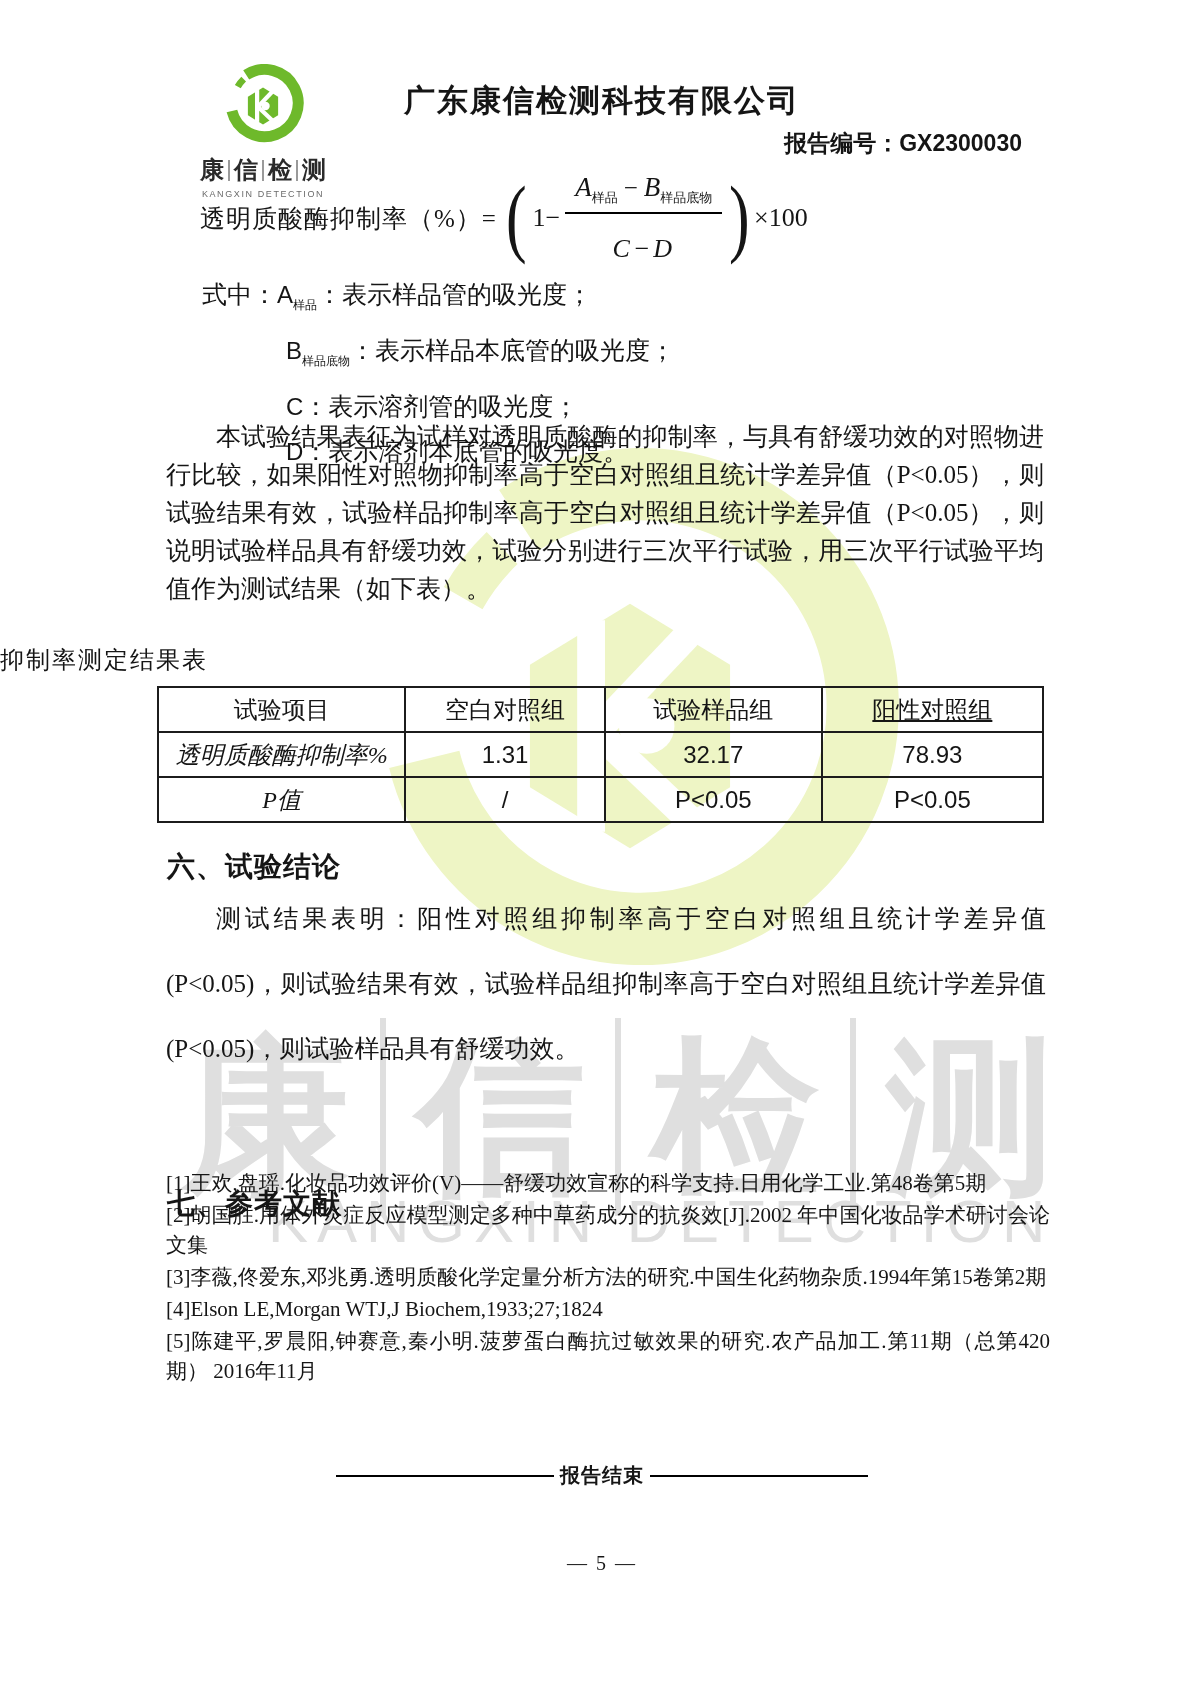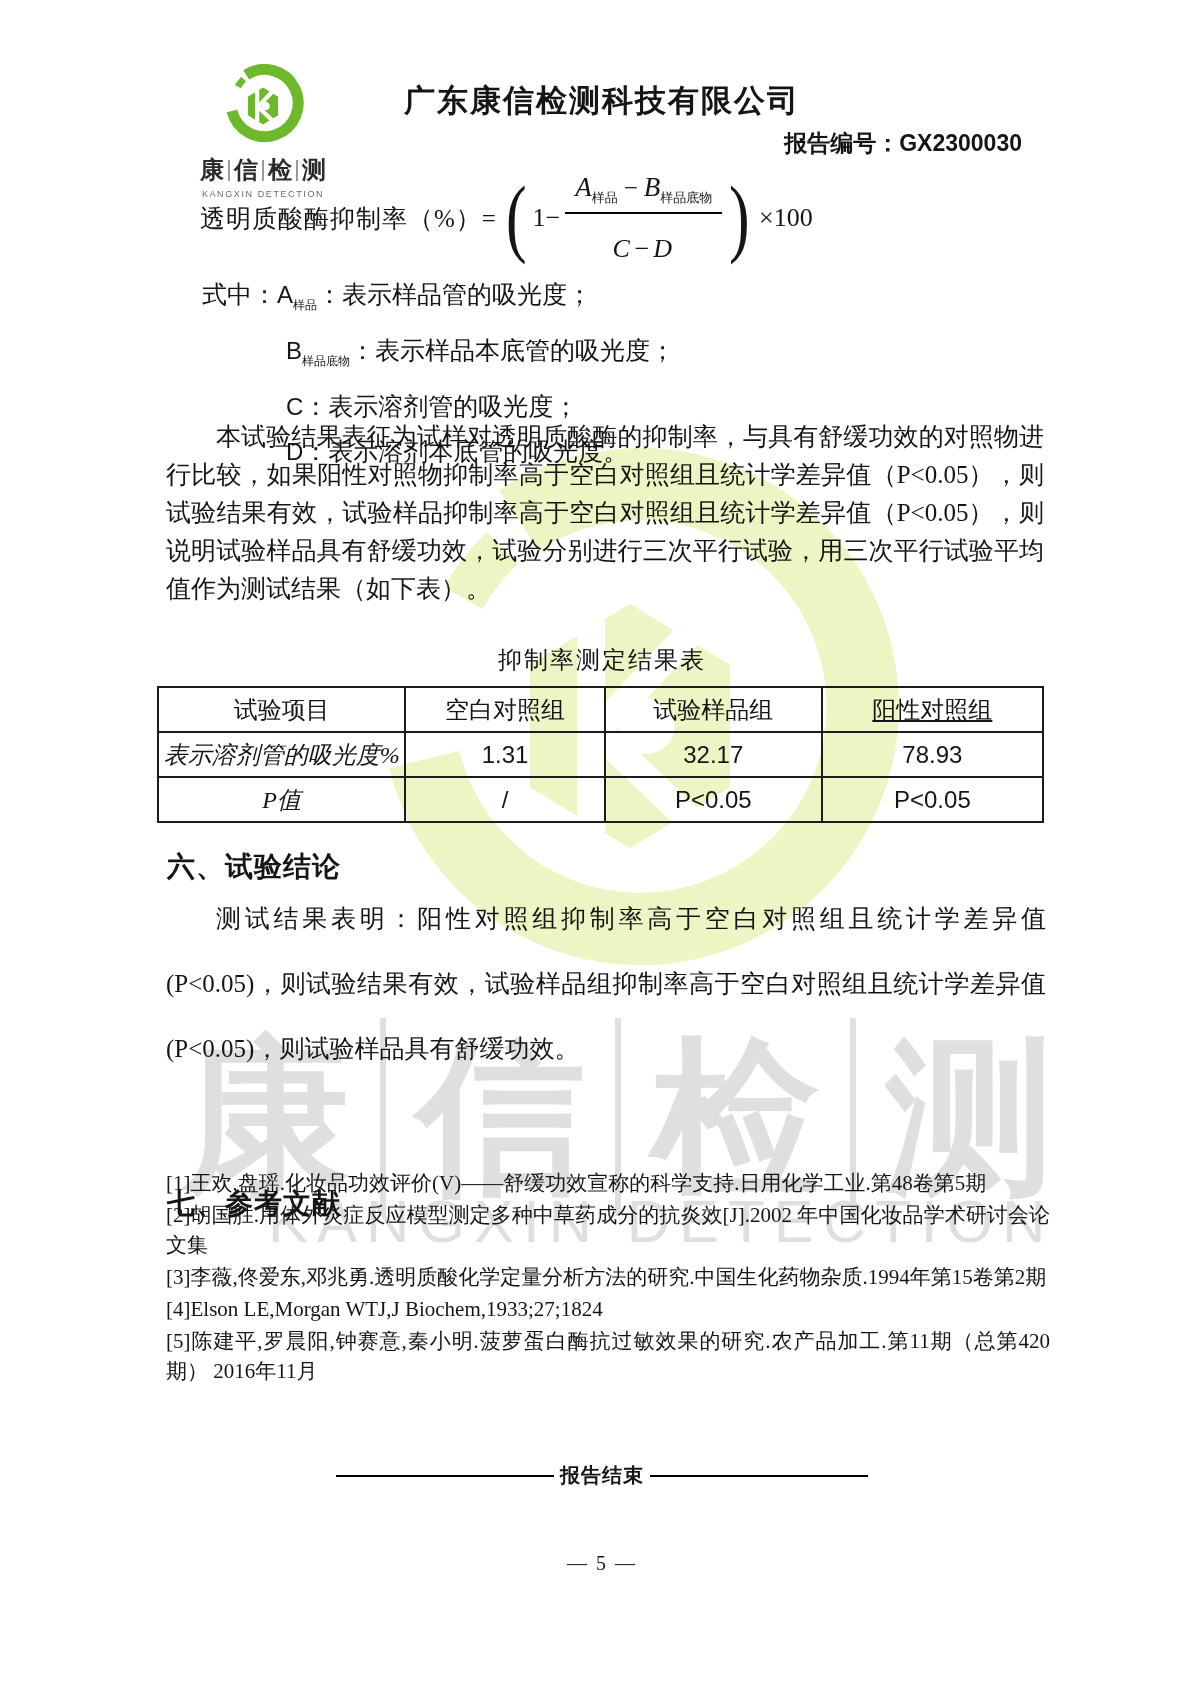--- a/index.html
+++ b/index.html
@@ -34,31 +34,31 @@
   .formula{left:200px;top:170px;height:96px;display:flex;align-items:center;}
   .f-lhs{font-size:25px;letter-spacing:1px;margin-right:5px;}
   .f-paren{font-size:86px;font-weight:100;line-height:0.85;transform:scaleX(0.72);display:inline-block;}
   .f-one{font-size:26px;margin:0 2px 0 2px;}
   .frac{display:inline-block;text-align:center;vertical-align:middle;margin:0 3px;}
   .frac .num{display:block;border-bottom:2px solid #000;padding:0 10px 5px 10px;font-size:25px;}
   .frac .den{display:block;padding-top:20px;font-size:26px;font-style:italic;letter-spacing:3px;}
   .fsym{font-style:italic;font-size:27px;}
   .fsub{font-size:13px;}
   .fop{margin:0 6px;}
-  .f-times{font-size:26px;margin-left:5px;}
+  .f-times{font-size:26px;}
   
   .defs{left:202px;top:272px;font-size:25px;line-height:45px;}
   .def-sym{font-family:"Liberation Sans",sans-serif;font-size:24px;}
   .def-sub{font-size:12px;}
   .def-indent{padding-left:84px;}
   
   .body-para{left:166px;top:418px;width:878px;font-size:25px;line-height:38px;
     text-indent:2em;text-align:justify;margin:0;}
   
-  .table-title{top:644px;left:0;width:1204px;text-align:center;font-size:24px;letter-spacing:2px;}
+  .table-title{top:644px;left:0;width:1204px;font-size:24px;letter-spacing:2px;}
   .result-table{left:157px;top:686px;width:887px;border-collapse:collapse;table-layout:fixed;}
   .result-table td,.result-table th{border:2px solid #1c1c1c;height:41px;text-align:center;
     vertical-align:middle;font-size:24px;font-weight:normal;padding:1px;}
   .c0{width:28%;}.c1{width:22.5%;}.c2{width:24.5%;}.c3{width:25%;text-decoration:underline;}
   .cell-kai{font-style:italic;}
   .cell-num{font-family:"Liberation Sans",sans-serif;}
   
   .sec-heading{left:167px;font-size:28px;font-weight:bold;letter-spacing:1px;}
   .h6{top:848px;}
   .h7{top:1185px;}
@@ -172,21 +172,21 @@
   <div class="abs z1 table-title">抑制率测定结果表</div>
   <table class="abs z1 result-table">
     <tbody>
         <tr>
       <th class="c0">试验项目</th>
       <th class="c1">空白对照组</th>
       <th class="c2">试验样品组</th>
       <th class="c3">阳性对照组</th>
     </tr>
     <tr>
-      <td class="cell-kai">表示溶剂管的吸光度%</td>
+      <td class="cell-kai">透明质酸酶抑制率%</td>
       <td class="cell-num">1.31</td>
       <td class="cell-num">32.17</td>
       <td class="cell-num">78.93</td>
     </tr>
     <tr>
       <td class="cell-kai">P值</td>
       <td class="cell-num">/</td>
       <td class="cell-num">P&lt;0.05</td>
       <td class="cell-num">P&lt;0.05</td>
     </tr>

